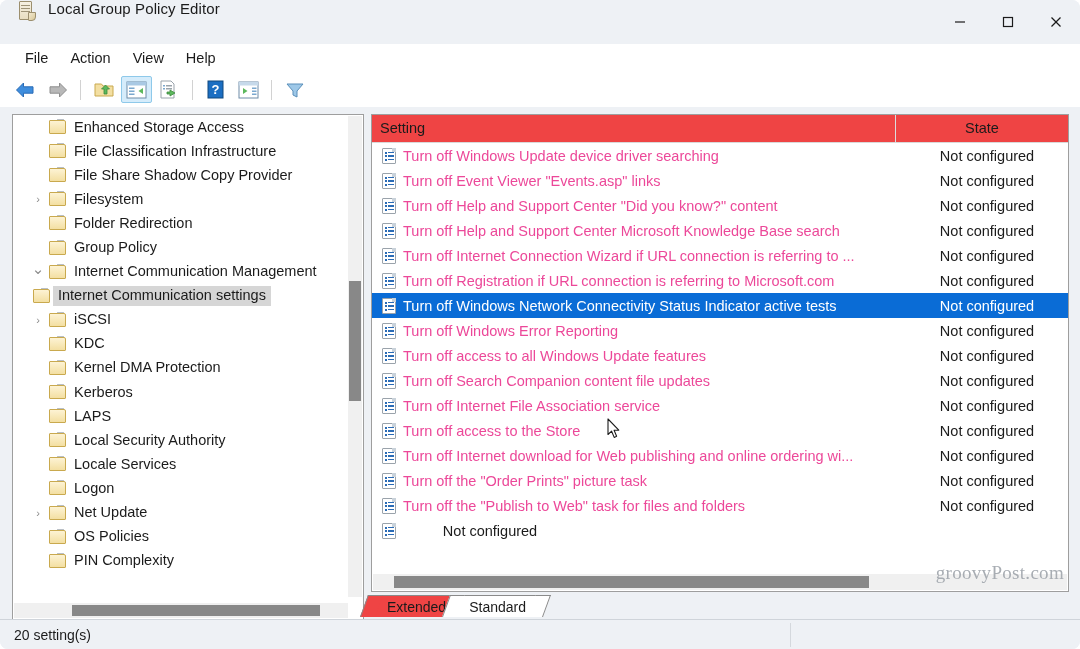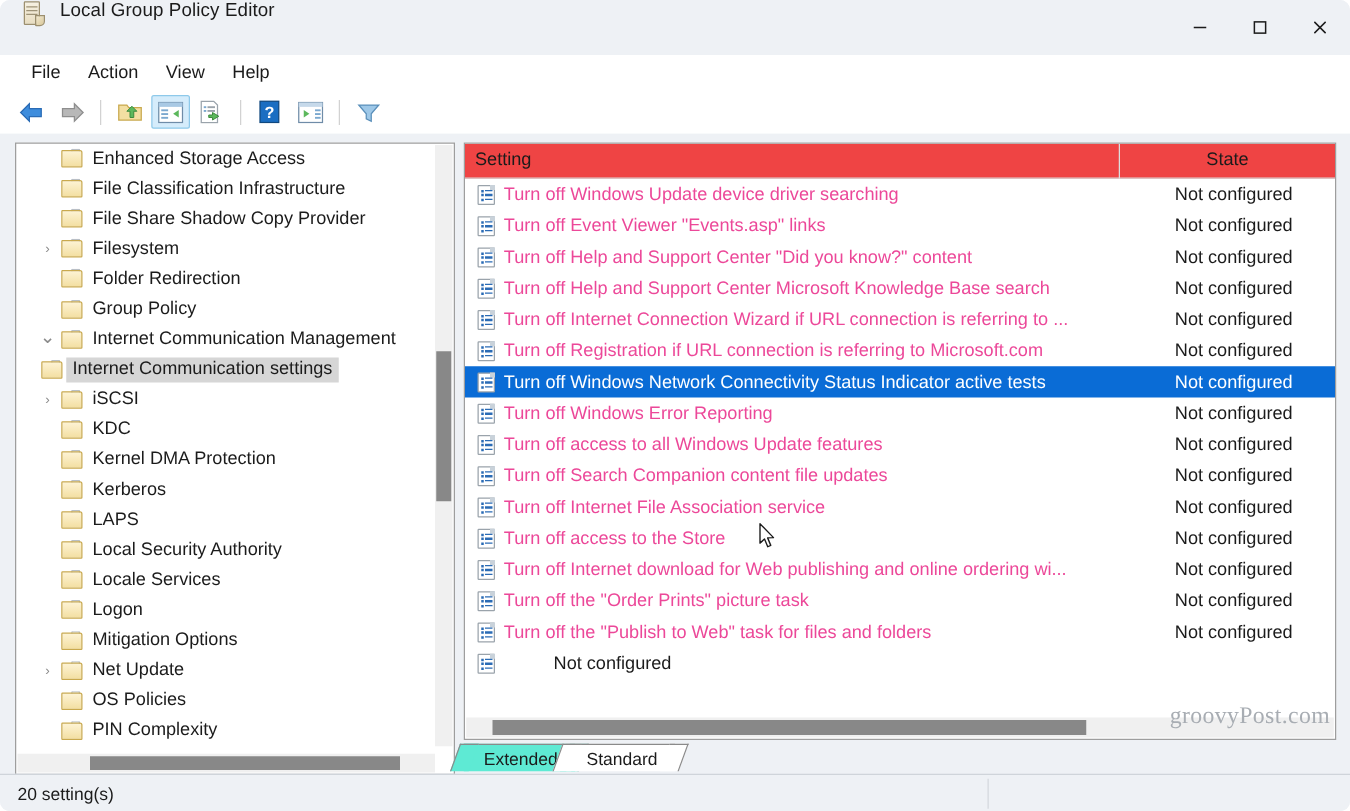--- a/index.html
+++ b/index.html
@@ -277,21 +277,21 @@
   .tabs {
     position: absolute; left: 371px; top: 486px;
     height: 24px; display: flex; align-items: flex-end;
   }
   .tab {
     position: relative;
     height: 22px;
     display: flex; align-items: center;
     padding: 0 14px 0 16px;
     font-size: 14px; color: #1b1b1b;
-    background: #5eead4;
+    background: #ef4444;
     border-top: 1px solid #8a8a8a;
     margin-right: -7px;
   }
   .tab.active { background: #ffffff; z-index: 3; }
   .tab::before {
     content: ""; position: absolute;
     left: -7px; top: -1px; bottom: 0; width: 14px;
     background: inherit;
     border-left: 1px solid #8a8a8a;
     transform: skewX(-20deg);
@@ -555,27 +555,20 @@
             <span class="tree-label">Locale Services</span>
           </div>
           <div class="tree-row">
             <div class="folder">
               <div class="ftab"></div>
               <div class="fback"></div>
             </div>
             <span class="tree-label">Logon</span>
           </div>
           <div class="tree-row">
-            <div class="folder">
-              <div class="ftab"></div>
-              <div class="fback"></div>
-            </div>
-            <span class="tree-label">Mitigation Options</span>
-          </div>
-          <div class="tree-row">
             <div class="chev">›</div>
             <div class="folder">
               <div class="ftab"></div>
               <div class="fback"></div>
             </div>
             <span class="tree-label">Net Update</span>
           </div>
           <div class="tree-row">
             <div class="folder">
               <div class="ftab"></div>

